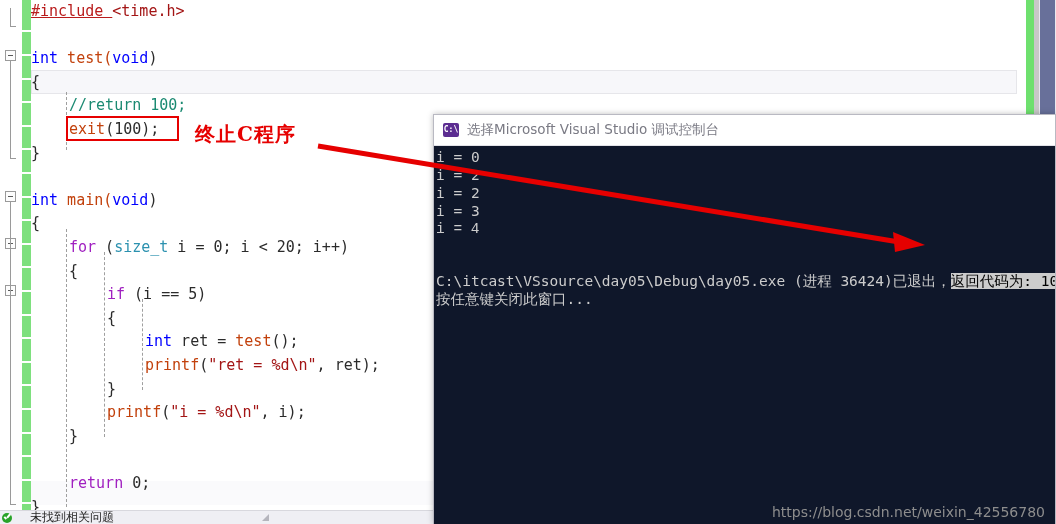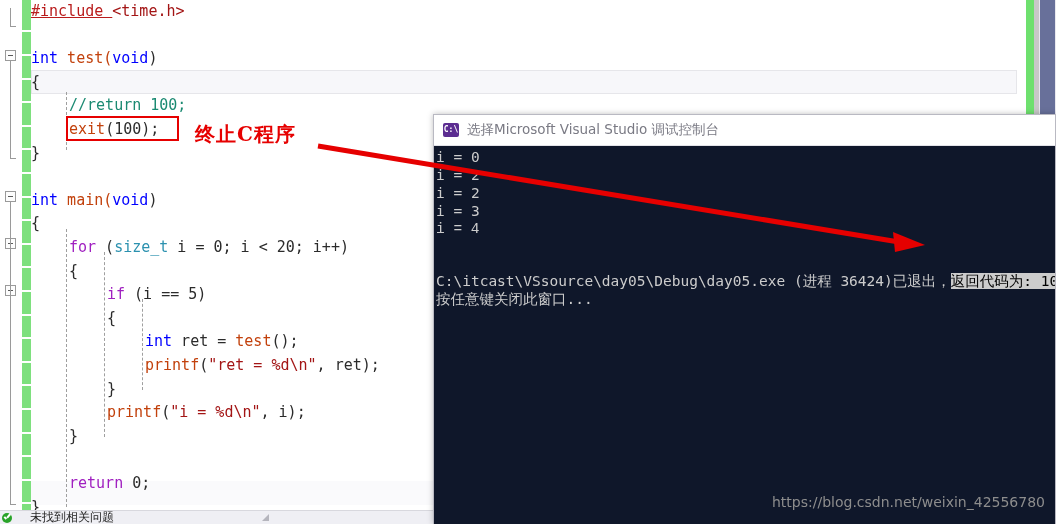--- a/index.html
+++ b/index.html
@@ -145,21 +145,21 @@
     position:absolute;left:0;top:31px;width:100%;height:378px;background:#0f172a;
     overflow:hidden;
   }
   .con-line{
     position:absolute;left:2px;
     font-family:"DejaVu Sans Mono","Liberation Mono",monospace;
     font-size:14.5px;line-height:18px;color:#cccccc;white-space:pre;
   }
   .sel{background:#cccccc;color:#000000;}
   .watermark{
-    position:absolute;right:10px;bottom:14px;
+    position:absolute;right:10px;bottom:4px;
     font-family:"DejaVu Sans","Liberation Sans",sans-serif;
     font-size:14px;color:#8d8d8d;white-space:nowrap;
   }
 
   
   #arrow-svg{position:absolute;left:0;top:0;width:1056px;height:524px;pointer-events:none;}
 </style>
 </head>
 <body>
 

